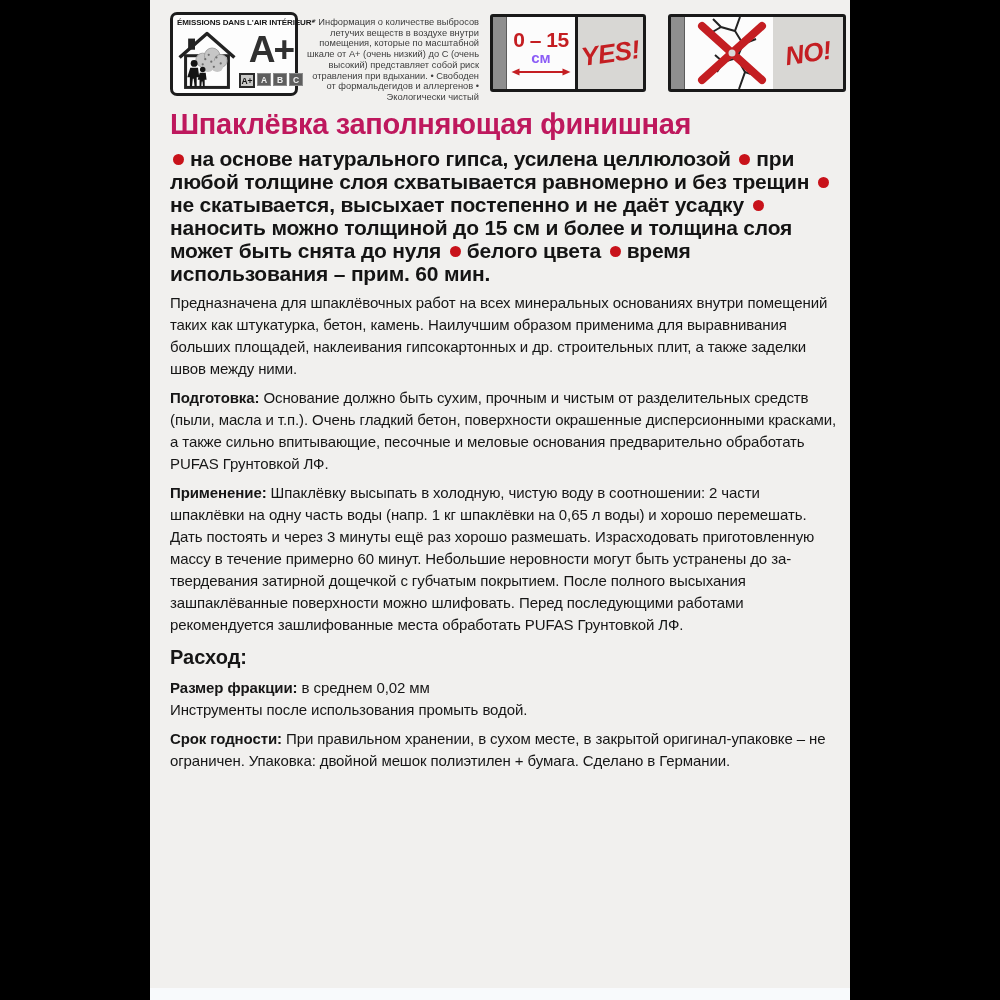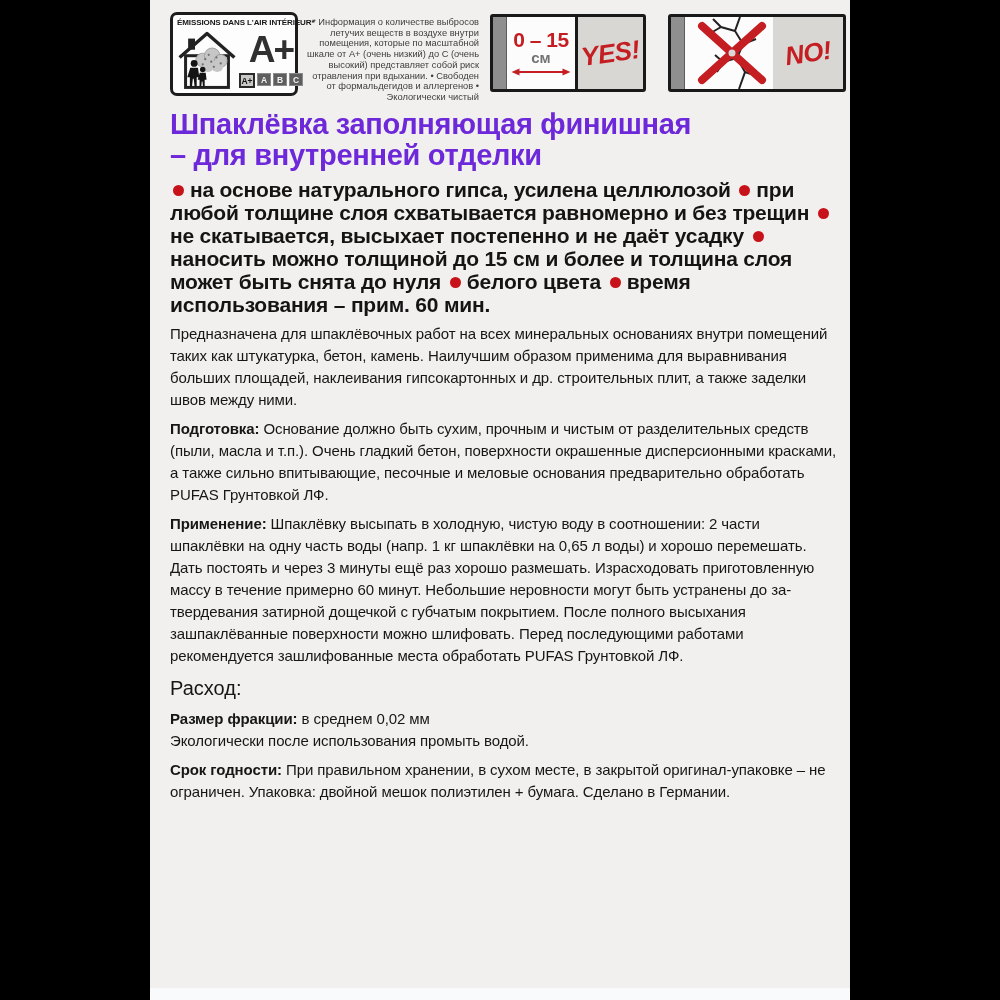--- a/index.html
+++ b/index.html
@@ -53,52 +53,52 @@
     height:78px;display:flex;background:#fcfcfc;overflow:hidden;
     margin-top:4px;flex:none;
   }
   .badge .spine{width:13px;flex:none;background:#8f8f8f;border-right:1px solid #5c5c5c;}
   .yes-badge{width:156px;margin-left:11px;text-align:center;}
   .yes-left{
     width:71px;flex:none;display:flex;flex-direction:column;align-items:center;
     justify-content:center;border-right:3px solid #191919;padding-top:2px;box-sizing:border-box;
   }
   .range{color:#c41e22;font-weight:bold;font-size:21px;line-height:20px;letter-spacing:-0.5px;}
-  .unit{color:#737373;font-weight:bold;font-size:15px;line-height:15px;}
+  .unit{color:#8b5cf6;font-weight:bold;font-size:15px;line-height:15px;}
   .gray-panel{flex:1;background:#d8d7d4;display:flex;align-items:center;justify-content:center;}
   .yes-text,.no-text{
     color:#c41e22;font-weight:bold;font-style:italic;font-size:26px;
     transform:rotate(-8deg);letter-spacing:-0.5px;
   }
   .no-badge{width:178px;margin-left:22px;}
   .no-mid{width:88px;flex:none;position:relative;}
   .no-mid svg{position:absolute;left:0;top:0;}
 
   
   .title{
-    margin-top:11px;color:#6d28d9;font-weight:bold;
+    margin-top:11px;color:#be185d;font-weight:bold;
     font-size:29px;line-height:31px;letter-spacing:-0.3px;
   }
   .features{
     margin:7px 0 0 0;font-weight:bold;color:#141414;
     font-size:21px;line-height:23px;width:670px;letter-spacing:-0.2px;
   }
   .feat{white-space:normal;}
   .dot{
     display:inline-block;width:11px;height:11px;border-radius:50%;
     background:#c8121a;margin:0 6px 2px 3px;vertical-align:middle;
   }
   .para{
     margin:7px 0 0 0;font-size:15px;line-height:22px;color:#161616;
     width:668px;letter-spacing:-0.1px;
   }
   .lead{font-weight:bold;}
   .lead::after{content:" ";}
   .consumption{display:flex;margin-top:8px;font-size:20px;line-height:26px;color:#161616;}
-  .consumption .clabel{font-weight:normal;width:92px;flex:none;}
+  .consumption .clabel{font-weight:bold;width:92px;flex:none;}
 </style>
 </head>
 <body>
 
 <div class="label-strip">
 
   <div class="header-row">
 
     <div class="em-label">
       <div class="em-header">ÉMISSIONS DANS L'AIR INTÉRIEUR*</div>
@@ -181,34 +181,33 @@
         </svg>
       </div>
       <div class="gray-panel">
         <span class="no-text">NO!</span>
       </div>
     </div>
   </div>
 
   <div class="title">
     <div>Шпаклёвка заполняющая финишная</div>
-    <div>– для внутренней отделки</div>
   </div>
 
   <p class="features"><span class="feat"><span class="dot"></span><span>на основе натурального гипса, усилена целлюлозой</span></span> <span class="feat"><span class="dot"></span><span>при любой толщине слоя схватывается равномерно и без трещин</span></span> <span class="feat"><span class="dot"></span><span>не скатывается, высыхает постепенно и не даёт усадку</span></span> <span class="feat"><span class="dot"></span><span>наносить можно толщиной до 15 см и более и толщина слоя может быть снята до нуля</span></span> <span class="feat"><span class="dot"></span><span>белого цвета</span></span> <span class="feat"><span class="dot"></span><span>время использования – прим. 60 мин.</span></span></p>
 
   <p class="para">Предназначена для шпаклёвочных работ на всех минеральных основа­ниях внутри помещений таких как штукатурка, бетон, камень. Наилуч­шим образом применима для выравнивания больших площадей, наклеи­вания гипсокартонных и др. строительных плит, а также заделки швов между ними.</p>
 
   <p class="para"><span class="lead">Подготовка:</span><span>Основание должно быть сухим, прочным и чистым от раз­делительных средств (пыли, масла и т.п.). Очень гладкий бетон, поверх­ности окрашенные дисперсионными красками, а также сильно впиты­вающие, песочные и меловые основания предварительно обработать PUFAS Грунтовкой ЛФ.</span></p>
 
   <p class="para"><span class="lead">Применение:</span><span>Шпаклёвку высыпать в холодную, чистую воду в соотно­шении: 2 части шпаклёвки на одну часть воды (напр. 1 кг шпаклёвки на 0,65 л воды) и хорошо перемешать. Дать постоять и через 3 минуты ещё раз хорошо размешать. Израсходовать приготовленную массу в течение примерно 60 минут. Небольшие неровности могут быть устранены до за­твердевания затирной дощечкой с губчатым покрытием. После полно­го высыхания зашпаклёванные поверхности можно шлифовать. Перед последующими работами рекомендуется зашлифованные места обра­ботать PUFAS Грунтовкой ЛФ.</span></p>
 
   <div class="consumption">
     <div class="clabel">Расход:</div>
   </div>
 
-  <p class="para"><span class="lead">Размер фракции:</span><span>в среднем 0,02 мм</span><br><span>Экологически после использования промыть водой.</span></p>
+  <p class="para"><span class="lead">Размер фракции:</span><span>в среднем 0,02 мм</span><br><span>Инструменты после использования промыть водой.</span></p>
 
 
   <p class="para"><span class="lead">Срок годности:</span><span>При правильном хранении, в сухом месте, в закрытой оригинал-упаковке – не ограничен. Упаковка: двойной мешок полиэти­лен + бумага. Сделано в Германии.</span></p>
 
   <div class="bottom-band"></div>
 </div>
 
 </body></html>

